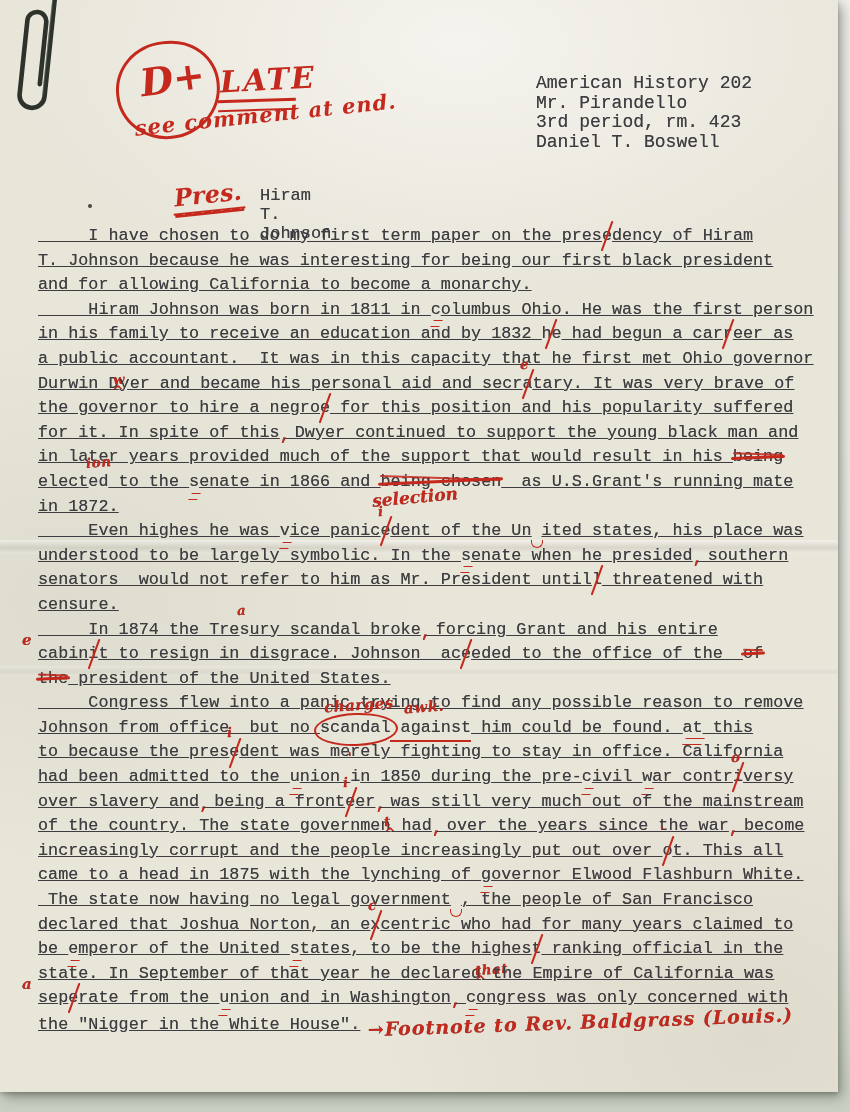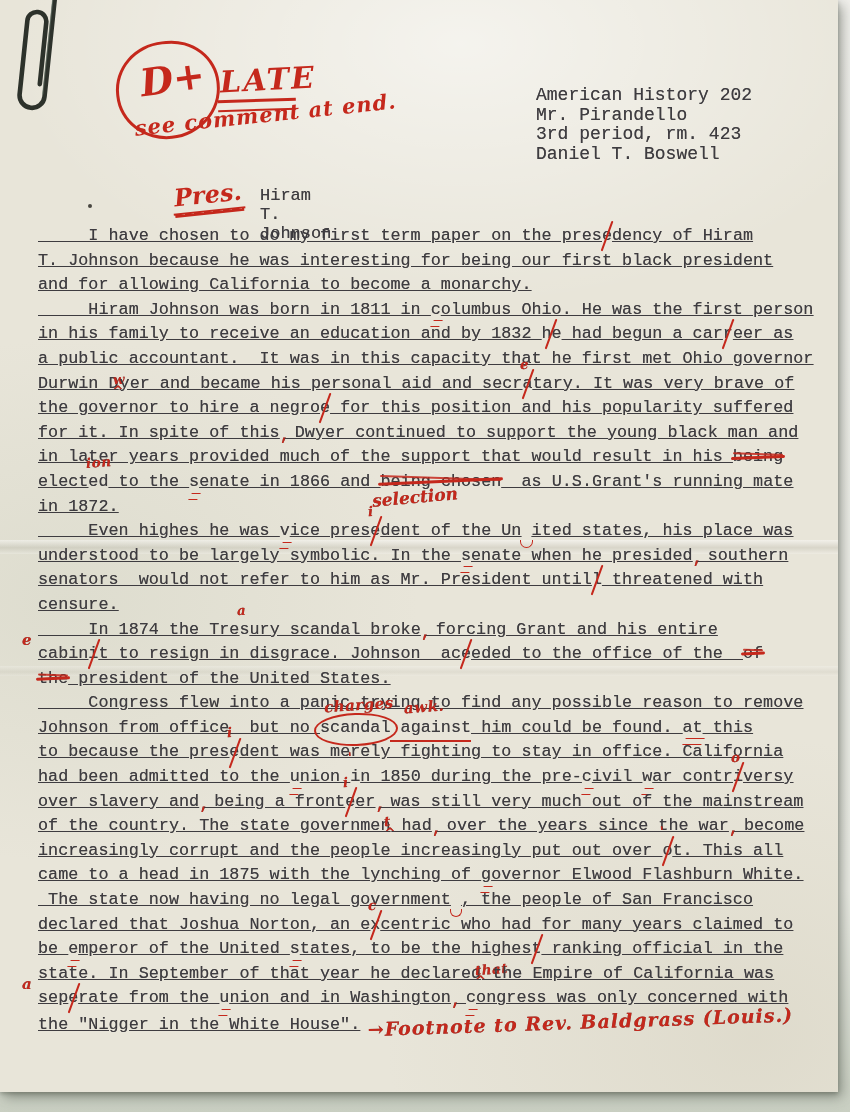--- a/index.html
+++ b/index.html
@@ -30,21 +30,21 @@
     background:linear-gradient(180deg,rgba(255,255,255,.55),rgba(110,108,92,.16) 55%,rgba(255,255,255,.28));opacity:.8;}
   #crease-low{top:666px;height:10px;
     background:linear-gradient(180deg,rgba(255,255,255,.3),rgba(110,108,92,.10) 60%,rgba(255,255,255,.18));opacity:.7;}
   #speck{position:absolute;left:88px;top:204px;width:4px;height:4px;border-radius:50%;background:#2c2a26;opacity:.85;}
 
   
   #paperclip{position:absolute;left:14px;top:-8px;width:52px;height:142px;transform:rotate(6deg);}
 
   
   .typed{color:var(--ink);text-shadow:0 0 .5px rgba(40,38,42,.6);}
-  #course-header{position:absolute;left:536px;top:86px;font-size:18px;line-height:19.6px;white-space:pre;}
+  #course-header{position:absolute;left:536px;top:74px;font-size:18px;line-height:19.6px;white-space:pre;}
   #title-line{position:absolute;left:172px;top:182px;height:30px;}
   #title-correction{
     position:absolute;left:0;top:-2px;color:var(--red);
     font:bold italic 24px "DejaVu Serif",serif;transform:rotate(-6deg);
     border-bottom:2px solid var(--red);box-shadow:0 4px 0 -1.4px var(--red);
     padding:0 2px 1px 2px;
   }
   #title-typed{position:absolute;left:88px;top:4px;font-size:17px;}
 
   #body-lines{position:absolute;left:38px;top:224px;width:802px;font-size:16.8px;text-decoration:underline;}
@@ -132,21 +132,21 @@
         <div class="line"><span class="tt typed">and for allowing California to become a monarchy.</span></div>
         <div class="line"><span class="tt typed">     Hiram Johnson was born in 1811 in </span><span class="tt typed du">c</span><span class="tt typed">olumbus Ohio. He was the first person</span></div>
         <div class="line"><span class="tt typed">in his family to receive an education and by 1832 </span><span class="tt typed sl">he</span><span class="tt typed"> had begun a car</span><span class="tt typed sl">r</span><span class="tt typed">eer as</span></div>
         <div class="line"><span class="tt typed">a public accountant.  It was in this capacity that he first met Ohio governor</span></div>
         <div class="line"><span class="tt typed">Durwin D</span><span class="sup"><span class="ab">w</span><span class="crt">^</span></span><span class="tt typed">yer and became his personal aid and secr</span><span class="tt typed sl">a<span class="ab">e</span></span><span class="tt typed">tary. It was very brave of</span></div>
         <div class="line"><span class="tt typed">the governor to hire a negro</span><span class="tt typed sl">e</span><span class="tt typed"> for this position and his popularity suffered</span></div>
         <div class="line"><span class="tt typed">for it. In spite of this</span><span class="rc">,</span><span class="tt typed"> Dwyer continued to support the young black man and</span></div>
         <div class="line"><span class="tt typed">in later years provided much of the support that would result in his </span><span class="tt typed st">being</span></div>
         <div class="line"><span class="tt typed">elect</span><span class="tt typed ov">ed<span class="ab">ion</span></span><span class="tt typed"> to the </span><span class="tt typed du">s</span><span class="tt typed">enate in 1866 and </span><span class="tt typed st">being chosen<span class="bl">selection</span></span><span class="tt typed">  as U.S.Grant's running mate</span></div>
         <div class="line"><span class="tt typed">in 1872.</span></div>
-        <div class="line"><span class="tt typed">     Even highes he was </span><span class="tt typed du">v</span><span class="tt typed">ice pres</span><span class="tt typed sl">e<span class="ab">i</span></span><span class="tt typed">dent of the Un</span><span class="tt typed cu"> </span><span class="tt typed">ited states, his place was</span></div>
+        <div class="line"><span class="tt typed">     Even highes he was </span><span class="tt typed du">v</span><span class="tt typed">ice panic</span><span class="tt typed sl">e<span class="ab">i</span></span><span class="tt typed">dent of the Un</span><span class="tt typed cu"> </span><span class="tt typed">ited states, his place was</span></div>
         <div class="line"><span class="tt typed">understood to be largely symbolic. In the </span><span class="tt typed du">s</span><span class="tt typed">enate when he presided</span><span class="rc">,</span><span class="tt typed"> southern</span></div>
         <div class="line"><span class="tt typed">senators  would not refer to him as Mr. President until</span><span class="tt typed sl">l</span><span class="tt typed"> threatened with</span></div>
         <div class="line"><span class="tt typed">censure.</span></div>
         <div class="line"><span class="tt typed">     In 1874 the Tre</span><span class="tt typed ov">s<span class="ab">a</span></span><span class="tt typed">ury scandal broke</span><span class="rc">,</span><span class="tt typed"> forcing Grant and his entire</span></div>
         <div class="line"><span class="me">e</span><span class="tt typed">cabin</span><span class="tt typed sl">i</span><span class="tt typed">t to resign in disgrace. Johnson  ac</span><span class="tt typed sl">e</span><span class="tt typed">eded to the office of the  </span><span class="tt typed st">of</span></div>
         <div class="line"><span class="tt typed st">the</span><span class="tt typed"> president of the United States.</span></div>
         <div class="line"><span class="tt typed">     Congress flew into a panic trying to find any possible reason to remove</span></div>
         <div class="line"><span class="tt typed">Johnson from office  but no </span><span class="tt typed circ">scandal<span class="ab">charges</span></span><span class="tt typed rul"> against<span class="ab">awk.</span></span><span class="tt typed"> him could be found. </span><span class="tt typed du">at</span><span class="tt typed"> this</span></div>
         <div class="line"><span class="tt typed">to because the pres</span><span class="tt typed sl">e<span class="ab">i</span></span><span class="tt typed">dent was merely fighting to stay in office. California</span></div>
         <div class="line"><span class="tt typed">had been admitted to the </span><span class="tt typed du">u</span><span class="tt typed">nion </span><span class="tt typed ov">i<span class="ab">'</span></span><span class="tt typed">n 1850 during the pre-</span><span class="tt typed du">c</span><span class="tt typed">ivil </span><span class="tt typed du">w</span><span class="tt typed">ar contr</span><span class="tt typed sl">i<span class="ab">o</span></span><span class="tt typed">versy</span></div>

